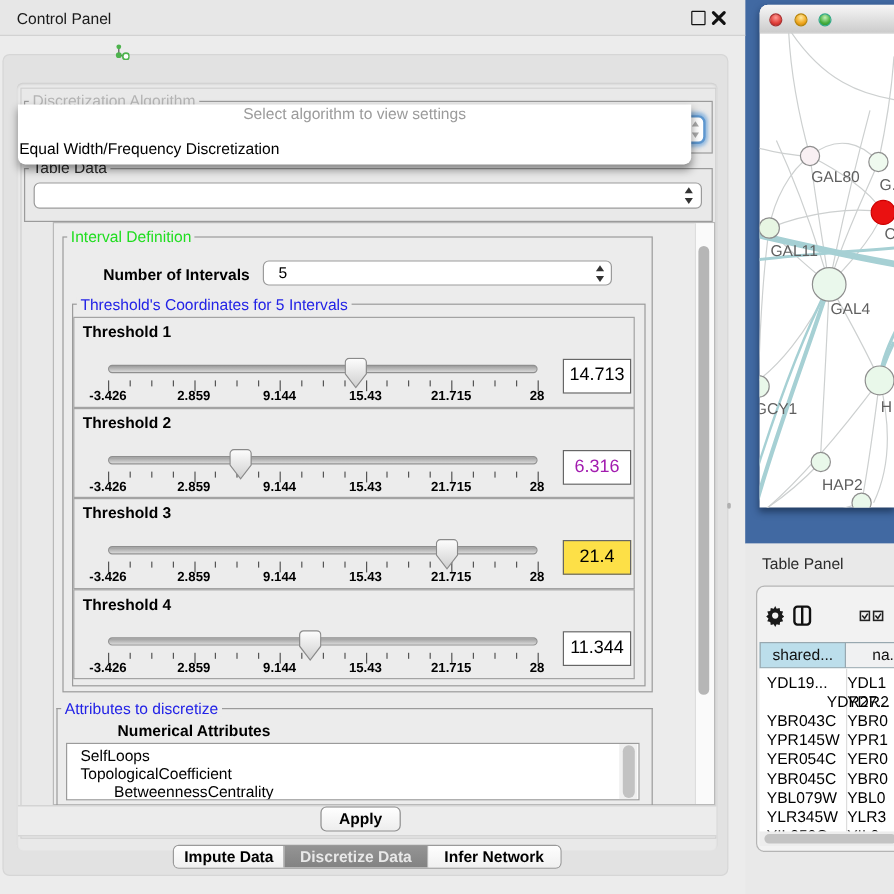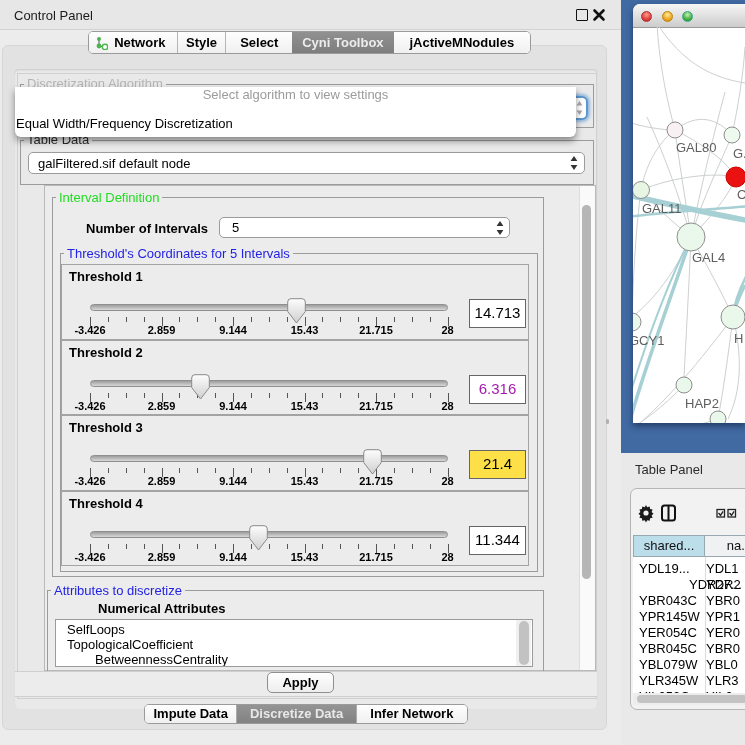--- a/index.html
+++ b/index.html
@@ -143,21 +143,20 @@
 
 <div class="abs" style="left:568px;top:96px;width:20px;height:24px;background:#fff;border:2px solid #5e97cf;border-radius:0 6px 6px 0;box-shadow:0 0 3px 2px rgba(110,165,220,.7);box-sizing:border-box;"></div>
 <svg class="abs" style="left:575px;top:100px;" width="9" height="16" viewBox="0 0 9 16">
       <path d="M4.5,1 L7.5,5.5 H1.5 Z" fill="#aaa"></path>
       <path d="M4.5,15 L7.5,10.5 H1.5 Z" fill="#aaa"></path>
     </svg>
 
 <div class="abs" style="left:20px;top:140px;width:572px;height:43px;border:1px solid #9b9b9b;"></div>
 <div class="gtitle" style="left:24px;top:133px;color:#2a2a2a;">Table Data</div>
 <div class="abs" style="left:28px;top:152px;width:557px;height:22px;background:#fff;border:1px solid #9b9b9b;border-radius:5px;box-sizing:border-box;"></div>
-<div class="abs" style="left:38px;top:156px;font-size:13px;color:#000;">galFiltered.sif default node</div>
 <svg class="abs" style="left:569px;top:155px;" width="10" height="16" viewBox="0 0 10 16">
       <path d="M5,1 L8.4,6 H1.6 Z" fill="#333"></path>
       <path d="M5,15 L8.4,10 H1.6 Z" fill="#333"></path>
     </svg>
 
 <div class="abs" style="left:44px;top:185px;width:552px;height:486px;border:1px solid #b9b9b9;background:#ececec;box-sizing:border-box;"></div>
 
 <div class="abs" style="left:579px;top:186px;width:16px;height:484px;background:#fafafa;border-left:1px solid #ddd;box-sizing:border-box;"></div>
 <div class="abs" style="left:582px;top:205px;width:9px;height:374px;background:#b6b6b6;border-radius:5px;"></div>
 
@@ -355,27 +354,20 @@
 
 <div class="abs" style="left:15px;top:671px;width:582px;height:26px;background:#ececec;border-top:1px solid #cfcfcf;border-bottom:1px solid #cfcfcf;box-sizing:border-box;"></div>
 <div class="abs" style="left:267px;top:672px;width:67px;height:21px;background:linear-gradient(#ffffff,#ededed);border:1px solid #8f8f8f;border-radius:5px;box-sizing:border-box;text-align:center;font-size:13px;font-weight:600;line-height:19px;color:#000;">Apply</div>
 
 <div class="abs" style="left:144px;top:704px;width:324px;height:20px;border:1px solid #9a9a9a;border-radius:5px;background:#fff;box-sizing:border-box;overflow:hidden;display:flex;">
  <div style="width:93px;background:linear-gradient(#fefefe,#f0f0f0);border-right:1px solid #aaa;box-sizing:border-box;text-align:center;font-size:13px;font-weight:600;line-height:18px;color:#000;">Impute Data</div>
  <div style="width:120px;background:linear-gradient(#949494,#828282);border-right:1px solid #aaa;box-sizing:border-box;text-align:center;font-size:13px;font-weight:600;line-height:18px;color:#e8e8e8;">Discretize Data</div>
  <div style="width:111px;background:linear-gradient(#fefefe,#f0f0f0);text-align:center;font-size:13px;font-weight:600;line-height:18px;color:#000;">Infer Network</div>
 </div>
 
-<div class="abs" style="left:88px;top:31px;width:443px;height:23px;border:1px solid #9a9a9a;border-radius:5px;background:#fff;box-sizing:border-box;overflow:hidden;display:flex;">
- <div style="width:89px;background:linear-gradient(#fefefe,#f0f0f0);border-right:1px solid #b5b5b5;box-sizing:border-box;font-size:13px;font-weight:600;line-height:21px;color:#000;text-align:center;padding-left:14px;">Network</div>
- <div style="width:49px;background:linear-gradient(#fefefe,#f0f0f0);border-right:1px solid #b5b5b5;box-sizing:border-box;text-align:center;font-size:13px;font-weight:600;line-height:21px;color:#000;">Style</div>
- <div style="width:66px;background:linear-gradient(#fefefe,#f0f0f0);box-sizing:border-box;text-align:center;font-size:13px;font-weight:600;line-height:21px;color:#000;">Select</div>
- <div style="width:102px;background:linear-gradient(#919191,#7e7e7e);text-align:center;font-size:13px;font-weight:600;line-height:21px;color:#ececec;">Cyni Toolbox</div>
- <div style="width:137px;background:linear-gradient(#fefefe,#f0f0f0);text-align:center;font-size:13px;font-weight:600;line-height:21px;color:#000;">jActiveMNodules</div>
-</div>
 <svg class="abs" style="left:95px;top:36px;" width="13" height="14" viewBox="0 0 13 14">
  <g stroke="#555" stroke-width="1">
         <line x1="4" y1="3" x2="4" y2="10"></line>
         <line x1="4" y1="10" x2="10" y2="11"></line>
       </g>
  <circle cx="4" cy="3" r="2" fill="#4db34d"></circle>
       <circle cx="4" cy="10" r="2.4" fill="#4db34d"></circle>
       <circle cx="10" cy="11" r="2.7" fill="#fff" stroke="#4db34d" stroke-width="1.4"></circle>
 </svg>
 

